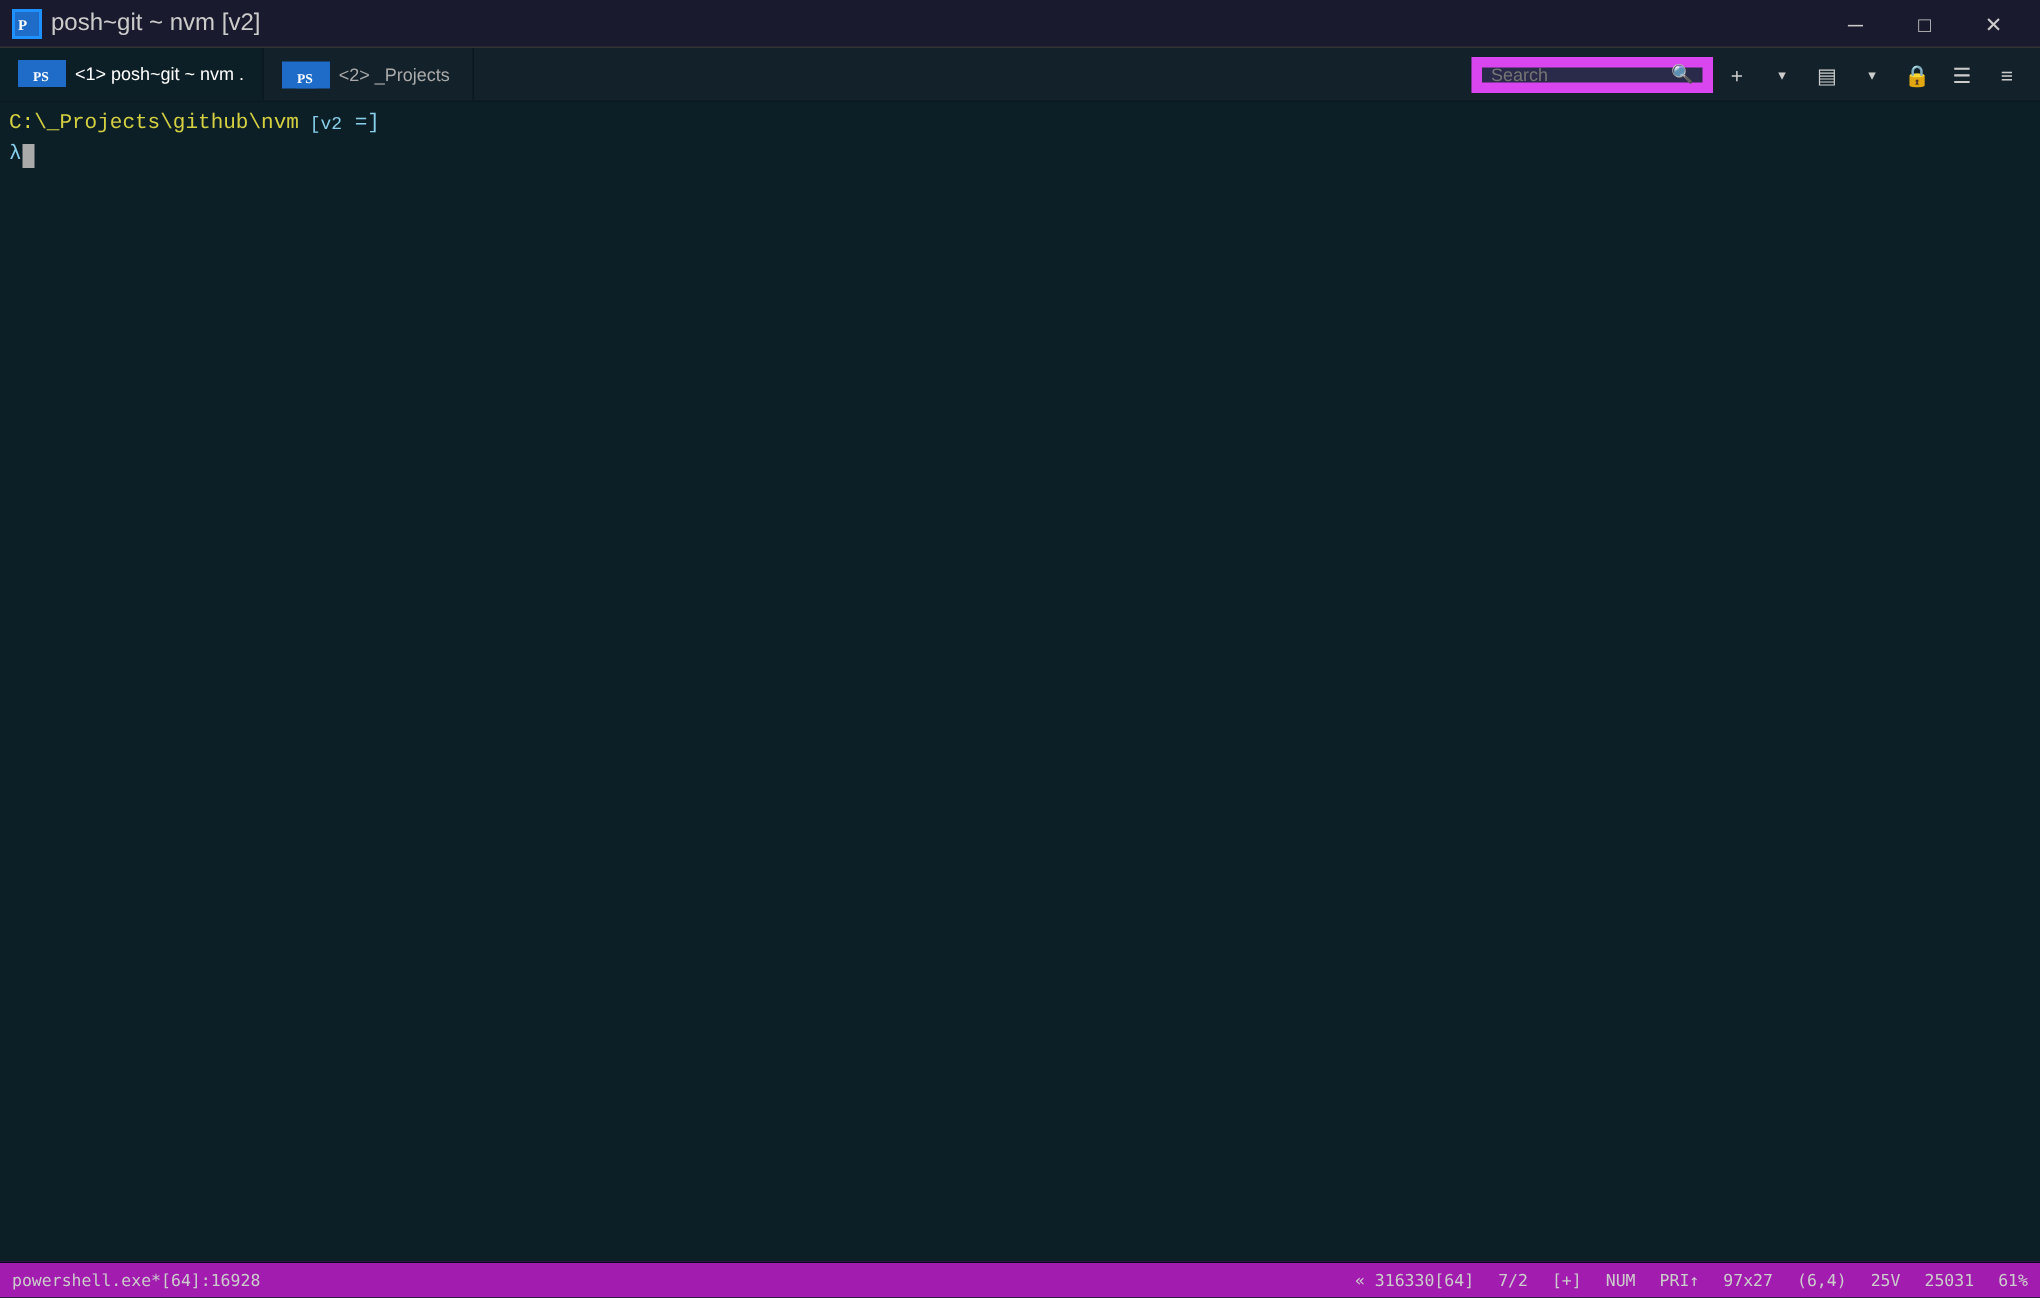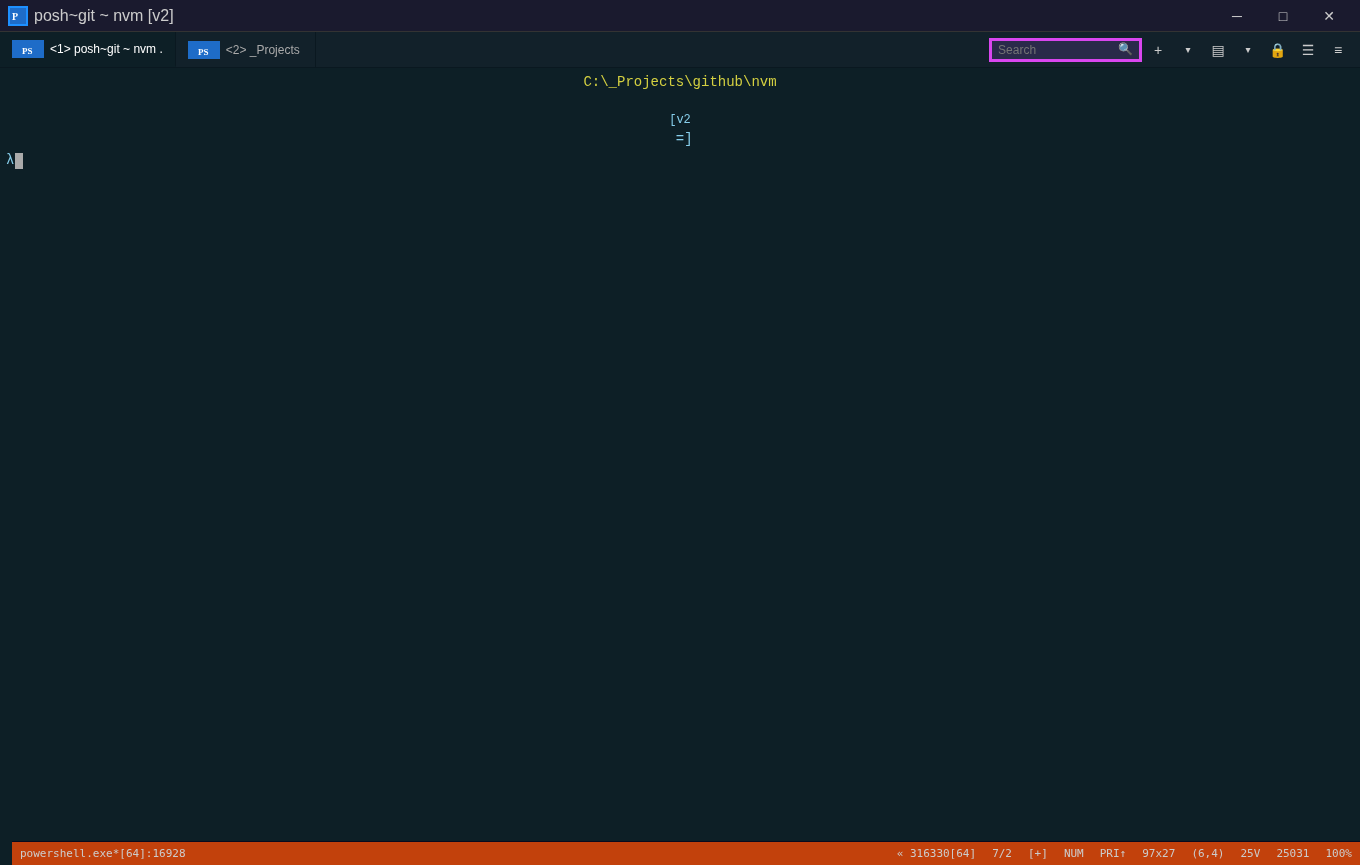--- a/index.html
+++ b/index.html
@@ -94,21 +94,21 @@
       display: flex;
       align-items: center;
       margin-left: auto;
       padding: 0 8px;
       gap: 2px;
     }
     #search-box {
       display: flex;
       align-items: center;
       background: #2a2a4a;
-      border: 3px solid #d946ef;
+      border: 7px solid #d946ef;
       height: 24px;
       padding: 0 6px;
     }
     #search-input {
       background: transparent;
       border: none;
       outline: none;
       color: #aaa;
       font-size: 12px;
       font-family: 'Segoe UI', sans-serif;
@@ -132,21 +132,20 @@
       background: #0d1f26;
       width: 100%;
       height: calc(865px - 32px - 36px - 24px);
       padding: 4px 6px;
       position: relative;
     }
     .prompt-line {
       display: flex;
       align-items: center;
       line-height: 1.5;
-      flex-direction: column;
     }
     .path-text {
       color: #d4d041;
       font-size: 14px;
     }
     .branch-text {
       color: #87ceeb;
       font-size: 12px;
     }
     .status-text {
@@ -170,24 +169,24 @@
       animation: blink 1s step-end infinite;
     }
     @keyframes blink {
       50% { opacity: 0; }
     }
 
     
     #status-bar {
       position: absolute;
       bottom: 0;
-      left: 12px;
+      left: 0;
       right: 0;
       height: 24px;
-      background: #c2410c;
+      background: #a21caf;
       display: flex;
       align-items: center;
       padding: 0 8px;
       font-size: 11px;
       font-family: 'Consolas', monospace;
       color: #aaa;
       border-top: 1px solid #0a0a1e;
     }
     .status-left {
       flex: 1;
@@ -272,15 +271,15 @@
   <div class="status-right">
     <span class="status-item">« 316330[64]</span>
     <span class="status-item">7/2</span>
     <span class="status-item">[+]</span>
     <span class="status-item">NUM</span>
     <span class="status-item">PRI↑</span>
     <span class="status-item">97x27</span>
     <span class="status-item">(6,4)</span>
     <span class="status-item">25V</span>
     <span class="status-item">25031</span>
-    <span class="status-item">100%</span>
+    <span class="status-item">61%</span>
   </div>
 </div>
 
 </body></html>

